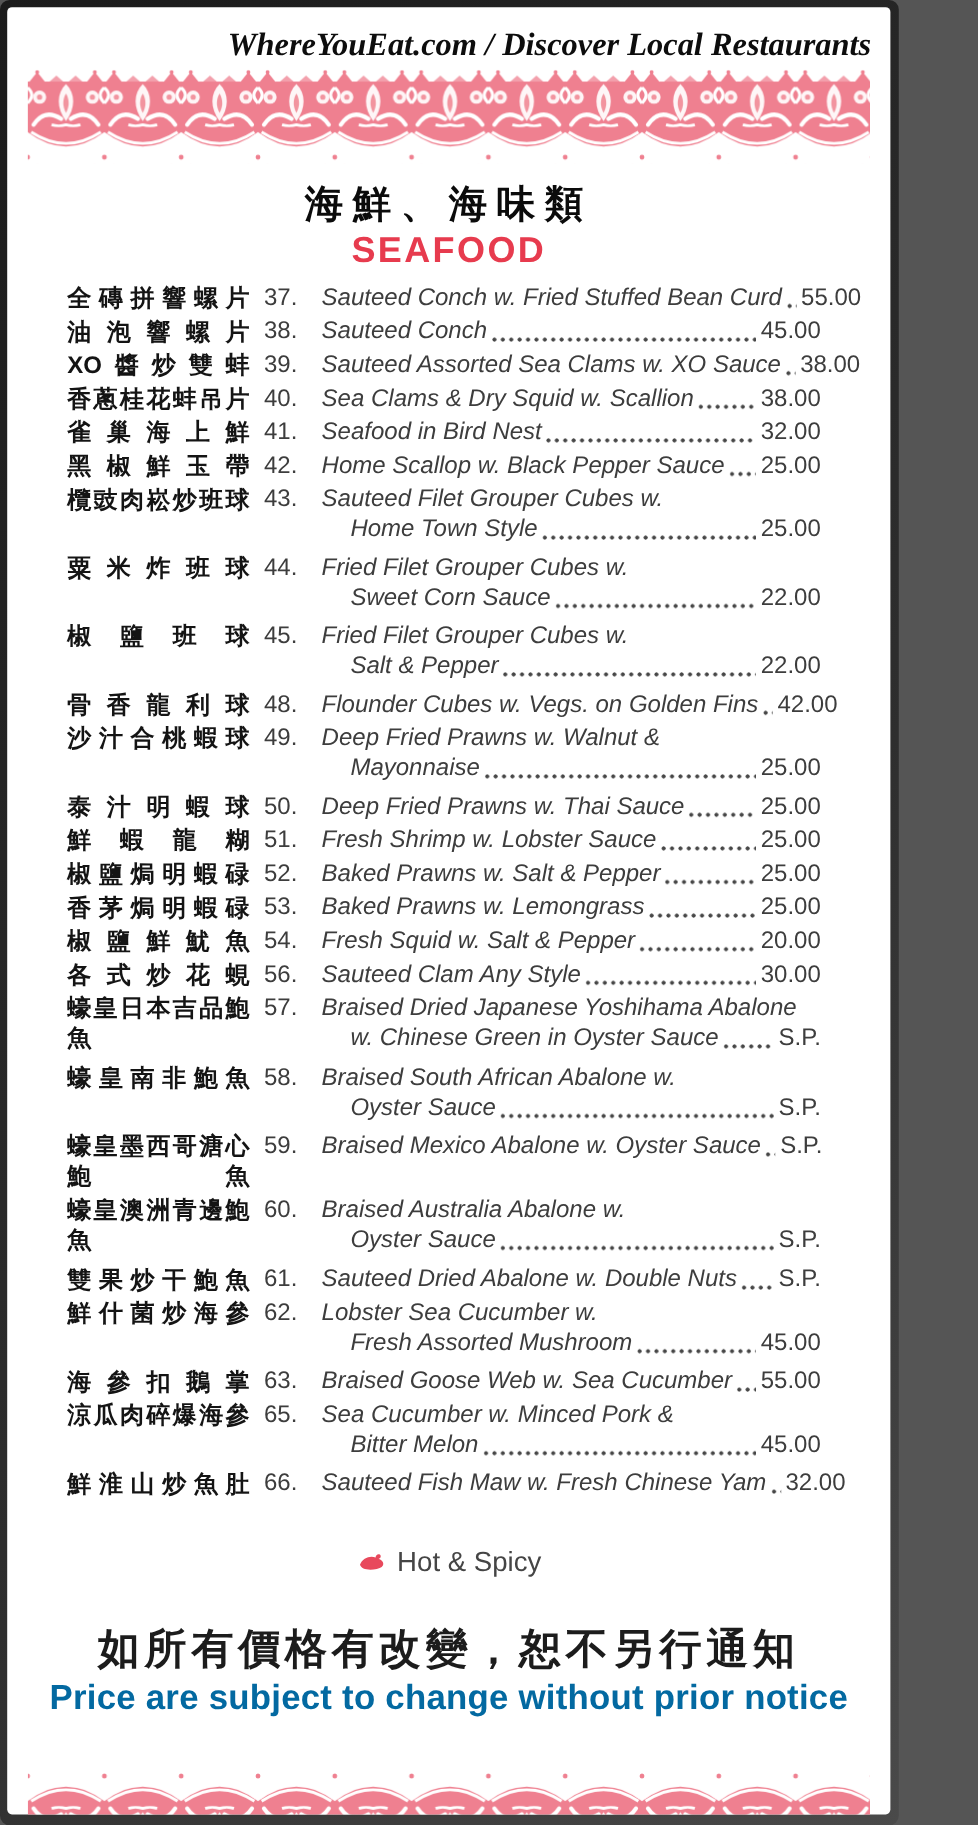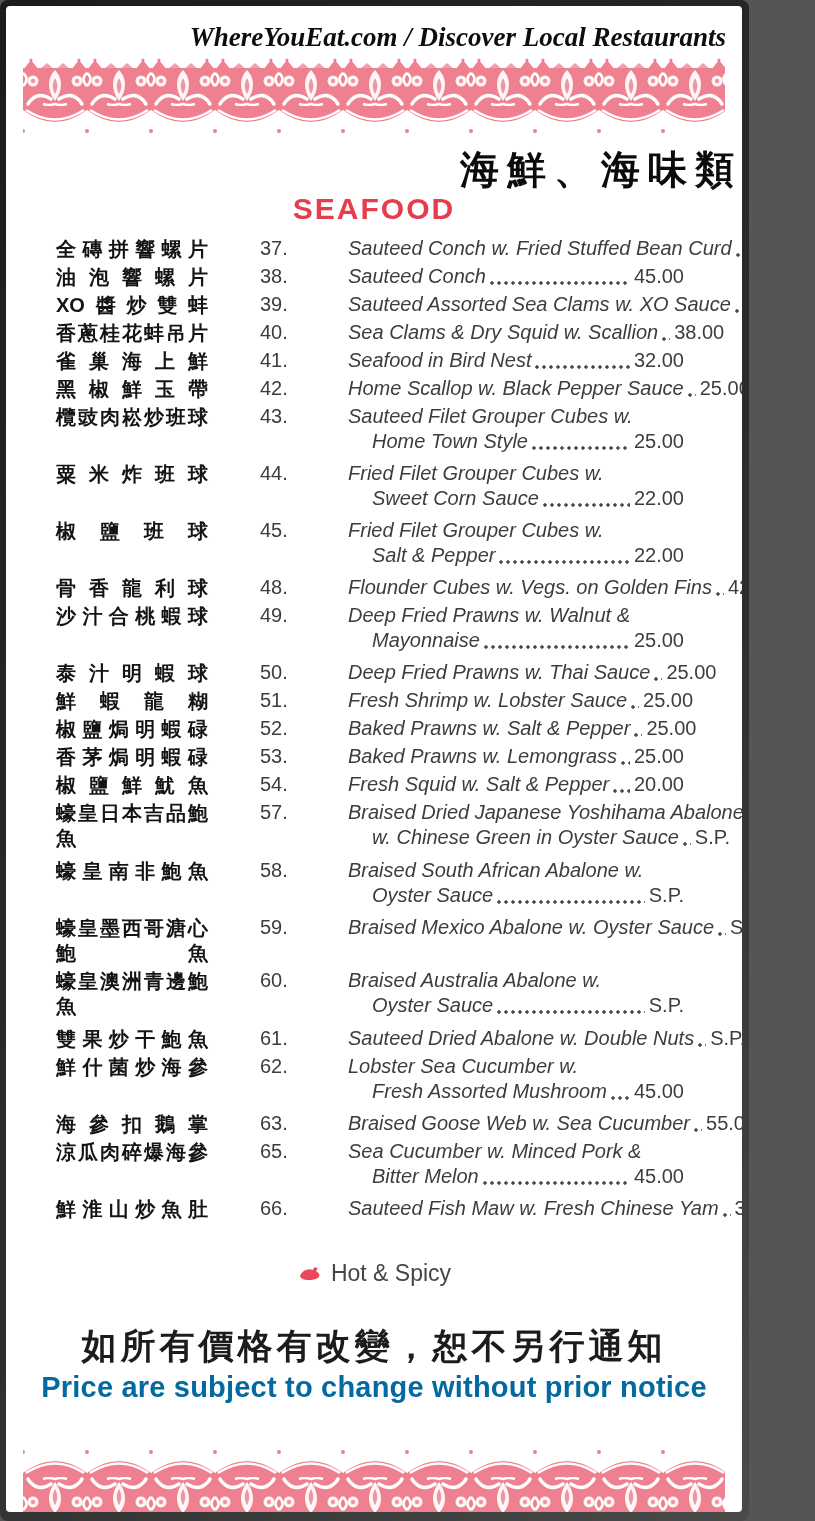--- a/index.html
+++ b/index.html
@@ -42,22 +42,22 @@
     white-space:nowrap;
   }
   
   .lace-wrap{width:702px;margin:4px auto 0;display:block;}
   .lace-wrap svg{display:block;}
   .lace-bottom-wrap{width:702px;margin:42px auto 0;height:68px;overflow:hidden;}
   .lace-bottom-wrap svg{display:block;transform:scaleY(-1);}
   
   .title-zh{
     margin:12px 0 0;
-    text-align:right;
-    font-size:39px;
+    text-align:center;
+    font-size:32px;
     line-height:44px;
     font-weight:bold;
     letter-spacing:8px;
     color:#0b0b0b;
   }
   .title-en{
     margin:0;
     text-align:center;
     font-size:30px;
     line-height:34px;
@@ -69,21 +69,20 @@
   .menu{
     margin-top:10px;
     padding:0 58px 0 50px;
     color:var(--text-dark,#3d3d3d);
   }
   .menu-item{
     display:grid;
     grid-template-columns:152px 60px 1fr;
     align-items:start;
     margin-bottom:2px;
-    gap:40px;
   }
   .menu-item.multi{margin-bottom:7px;}
   .zh{
     font-size:20px;
     line-height:25px;
     font-weight:bold;
     color:#141414;
     text-align:justify;
     text-align-last:justify;
     padding-top:1px;
@@ -392,20 +391,31 @@
     <div class="num">54.</div>
     <div class="en">
             <div class="line">
               <span class="desc">Fresh Squid w. Salt &amp; Pepper</span>
               <span class="dots"></span>
               <span class="price">20.00</span>
             </div>
           </div>
   </div>
 
+  <div class="menu-item">
+    <div class="zh">各式炒花蜆</div>
+    <div class="num">56.</div>
+    <div class="en">
+            <div class="line">
+              <span class="desc">Sauteed Clam Any Style</span>
+              <span class="dots"></span>
+              <span class="price">30.00</span>
+            </div>
+          </div>
+  </div>
 
   <div class="menu-item multi">
     <div class="zh zh-small">蠔皇日本吉品鮑魚</div>
     <div class="num">57.</div>
     <div class="en">
             <div class="line">
               <span class="desc">Braised Dried Japanese Yoshihama Abalone</span>
             </div>
             <div class="line cont">
               <span class="desc">w. Chinese Green in Oyster Sauce</span>

